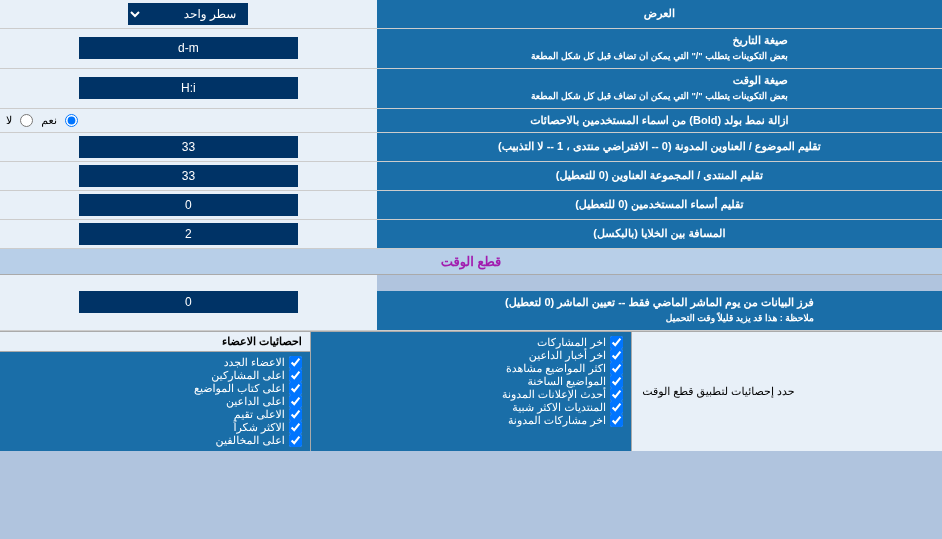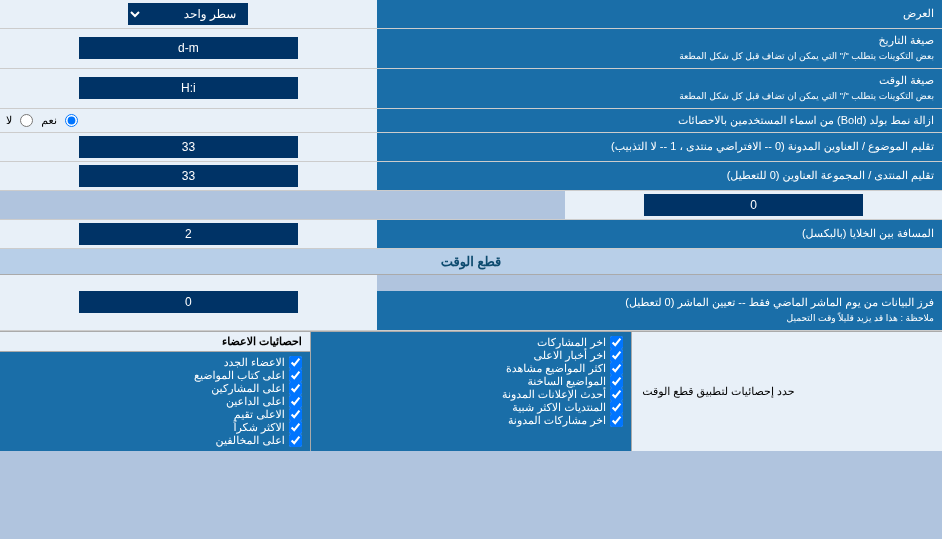--- a/index.html
+++ b/index.html
@@ -17,24 +17,25 @@
       width: 100%;
       border-bottom: 1px solid #ccc;
     }
 
     .row-label {
       background: #1a6ea8;
       color: #fff;
       padding: 4px 8px;
       display: flex;
       align-items: center;
-      justify-content: flex-start;
+      justify-content: center;
       text-align: right;
       font-size: 11px;
       line-height: 1.4;
+      font-weight: bold;
     }
 
     .row-input {
       background: #e8f0f8;
       display: flex;
       align-items: center;
       justify-content: center;
       padding: 3px 6px;
     }
 
@@ -43,21 +44,21 @@
       color: #fff;
       border: 1px solid #003366;
       padding: 3px 8px;
       font-size: 12px;
       text-align: center;
       width: 100%;
     }
 
     .section-header {
       background: #b8cfe8;
-      color: #0c4a6e;
+      color: #a21caf;
       font-weight: bold;
       font-size: 13px;
       padding: 5px 10px;
       text-align: center;
       border-bottom: 1px solid #aaa;
       width: 100%;
     }
 
     
     .row1 .row-label { width: 60%; }
@@ -176,20 +177,23 @@
   <div class="row std-row">
     <div class="row-label" style="width:60%;">
       <span>تقليم المنتدى / المجموعة العناوين (0 للتعطيل)</span>
     </div>
     <div class="row-input" style="width:40%;">
       <input class="input-field" type="text" style="width: 60%; text-align: center;" value="33">
     </div>
   </div>
 
   <div class="row std-row">
+    <div class="row-label" style="width:60%;">
+      <span>تقليم أسماء المستخدمين (0 للتعطيل)</span>
+    </div>
     <div class="row-input" style="width:40%;">
       <input class="input-field" type="text" style="width: 60%; text-align: center;" value="0">
     </div>
   </div>
 
   <div class="row std-row">
     <div class="row-label" style="width:60%;">
       <span>المسافة بين الخلايا (بالبكسل)</span>
     </div>
     <div class="row-input" style="width:40%;">
@@ -217,21 +221,21 @@
     </div>
 
     <div style="width:34%; background:#1a6ea8; padding:0;">
       <div style="padding:4px 8px;">
         <div class="checkbox-item">
             <input type="checkbox" checked="" style="">
             <span>اخر المشاركات</span>
           </div>
         <div class="checkbox-item">
             <input type="checkbox" checked="" style="">
-            <span>اخر أخبار الاعلى</span>
+            <span>اخر أخبار الداعين</span>
           </div>
         <div class="checkbox-item">
             <input type="checkbox" checked="" style="">
             <span>اكثر المواضيع مشاهدة</span>
           </div>
         <div class="checkbox-item">
             <input type="checkbox" checked="" style="">
             <span>المواضيع الساخنة</span>
           </div>
         <div class="checkbox-item">
@@ -253,28 +257,28 @@
       <div style="background:#e8f0f8; padding:3px 8px; font-weight:bold; font-size:11px; text-align:right; border-bottom:1px solid #aaa;">
         <span>احصائيات الاعضاء</span>
       </div>
       <div style="padding:4px 8px;">
         <div class="checkbox-item">
             <input type="checkbox" checked="" style="">
             <span>الاعضاء الجدد</span>
           </div>
         <div class="checkbox-item">
             <input type="checkbox" checked="" style="">
+            <span>اعلى المشاركين</span>
+          </div>
+        <div class="checkbox-item">
+            <input type="checkbox" checked="" style="">
             <span>اعلى كتاب المواضيع</span>
           </div>
         <div class="checkbox-item">
             <input type="checkbox" checked="" style="">
-            <span>اعلى المشاركين</span>
-          </div>
-        <div class="checkbox-item">
-            <input type="checkbox" checked="" style="">
             <span>اعلى الداعين</span>
           </div>
         <div class="checkbox-item">
             <input type="checkbox" checked="" style="">
             <span>الاعلى تقيم</span>
           </div>
         <div class="checkbox-item">
             <input type="checkbox" checked="" style="">
             <span>الاكثر شكراً</span>
           </div>

